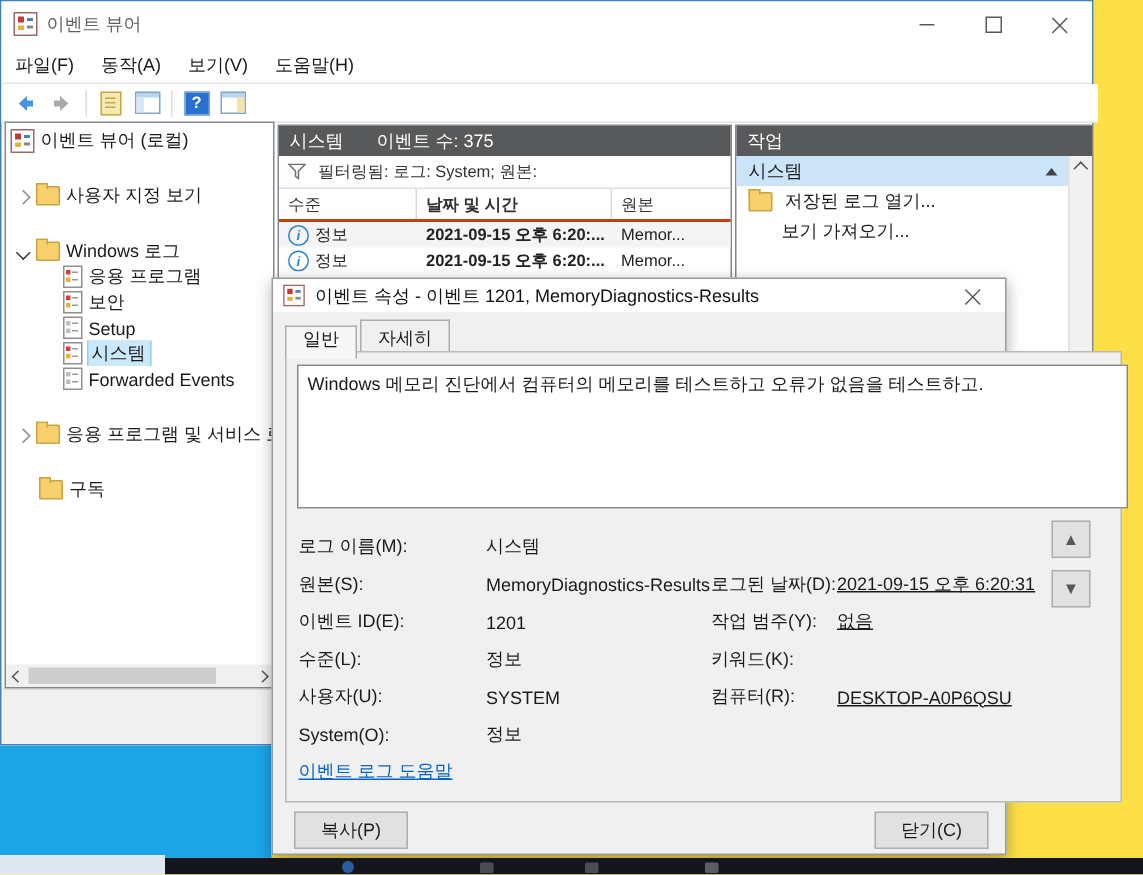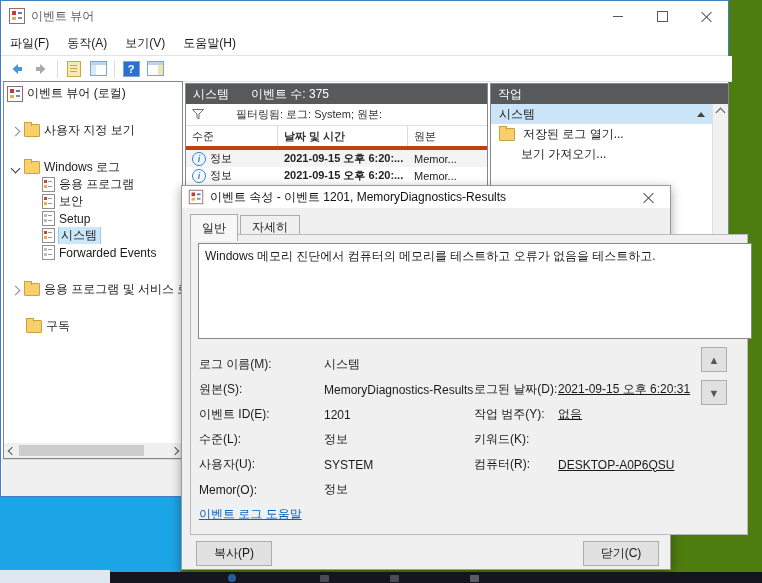--- a/index.html
+++ b/index.html
@@ -1,18 +1,18 @@
 <!DOCTYPE html>
 <html><head>
 <meta charset="utf-8">
 <style>
   html,body{margin:0;padding:0;}
   .canvas{position:relative;width:762px;height:583px;overflow:hidden;
     font-family:"Liberation Sans","DejaVu Sans",sans-serif;font-size:12px;color:#1a1a1a;
-    background:#4d7c0f;}
+    background:#fde047;}
   .abs{position:absolute;box-sizing:border-box;}
 
   
   .desk-light{left:0;top:497px;width:181px;height:75px;background:#1ba4e6;}
   .desk-corner{left:0;top:570px;width:110px;height:13px;background:#dfe7f1;}
   .taskbar{left:110px;top:572px;width:652px;height:11px;background:#15161d;}
   .tb-ico{position:absolute;top:2px;width:8px;height:8px;border-radius:50%;background:#2f6fbf;opacity:.8;}
   .tb-sq{position:absolute;top:3px;width:9px;height:7px;background:#4a4c55;border-radius:1px;}
 
   
@@ -76,23 +76,23 @@
   .hthumb{position:absolute;left:15px;top:2px;width:125px;height:11px;background:#cdcdcd;}
   .harrow{width:15px;height:15px;display:flex;align-items:center;justify-content:center;}
   .harrow .chev{width:5px;height:5px;border-color:#555;}
   .harrow.right{position:absolute;right:0;}
   .harrow .l{transform:rotate(135deg);} .harrow .r2{transform:rotate(-45deg);}
 
   
   .listpanel{left:184px;top:82px;width:303px;height:376px;background:#fff;border:1px solid #828790;}
   .darkhead{height:20px;background:#58595b;color:#fff;display:flex;align-items:center;padding-left:7px;}
   .darkhead .cnt{margin-left:22px;}
-  .filterrow{height:21px;display:flex;align-items:center;border-bottom:1px solid #e0e0e0;padding-left:6px;font-size:11px;color:#333;gap:24px;}
+  .filterrow{height:21px;display:flex;align-items:center;border-bottom:1px solid #e0e0e0;padding-left:6px;font-size:11px;color:#333;}
   .funnel{width:12px;height:11px;margin-right:8px;flex:none;}
-  .colhead{height:20px;display:flex;border-bottom:4px solid #c2410c;font-size:11px;color:#333;}
+  .colhead{height:20px;display:flex;border-bottom:2px solid #c2410c;font-size:11px;color:#333;}
   .colcell{display:flex;align-items:center;padding-left:6px;border-right:1px solid #d9d9d9;box-sizing:border-box;}
   .c1{width:92px;} .c2{width:130px;font-weight:bold;} .c3{width:79px;border-right:none;}
   .lrow{height:17px;display:flex;font-size:11px;color:#222;align-items:center;}
   .lrow.shade{background:#f4f4f4;}
   .lcell{display:flex;align-items:center;padding-left:6px;box-sizing:border-box;overflow:hidden;white-space:nowrap;}
   .info-ico{width:12px;height:12px;border-radius:50%;border:1px solid #2a84d8;color:#2a84d8;
     font-size:9px;font-weight:bold;display:flex;align-items:center;justify-content:center;margin-right:4px;flex:none;font-style:italic;}
 
   
   .actpanel{left:489px;top:82px;width:239px;height:376px;background:#fff;border:1px solid #828790;}
@@ -107,21 +107,21 @@
 
   
   .dialog{left:181px;top:185px;width:490px;height:385px;background:#f0f0f0;border:1px solid #9a9a9a;
     box-shadow:0 3px 10px rgba(0,0,0,.35);}
   .dlg-title{position:absolute;left:0;top:0;width:100%;height:22px;background:#fff;display:flex;align-items:center;}
   .dlg-title .appico{margin-left:6px;transform:scale(.9);}
   .dlg-title-text{margin-left:6px;color:#111;}
   .dlg-close{position:absolute;right:0;top:0;width:44px;height:22px;display:flex;align-items:center;justify-content:center;}
   .dlg-tabs{position:absolute;left:8px;top:27px;display:flex;align-items:flex-end;}
   .tab{padding:3px 11px 4px;border:1px solid #acacac;border-bottom:none;background:#f0f0f0;margin-right:2px;}
-  .tab.active{background:#f7f7f7;padding-top:5px;position:relative;z-index:2;top:1px;}
+  .tab.active{background:#f7f7f7;padding-top:0;position:relative;z-index:2;top:1px;}
   .tabpage{position:absolute;left:8px;top:48px;width:556px;height:299px;border:1px solid #bababa;background:#f0f0f0;}
   .msgbox{position:absolute;left:7px;top:8px;width:540px;height:88px;background:#fff;border:1px solid #898989;
     padding:3px 6px;line-height:1.5;overflow:hidden;}
   .fields{position:absolute;left:8px;top:117px;right:8px;}
   .frow{height:25px;display:flex;align-items:center;}
   .flab{width:125px;flex:none;} .fval{width:150px;flex:none;white-space:nowrap;}
   .flab2{width:84px;flex:none;} .fval2{flex:1;white-space:nowrap;text-decoration:underline;}
   .flink{color:#0563c1;text-decoration:underline;}
   .navbtn{position:absolute;width:24px;height:23px;background:#e1e1e1;border:1px solid #adadad;
     display:flex;align-items:center;justify-content:center;color:#55595c;font-size:11px;}
@@ -362,21 +362,21 @@
           <span class="flab2">키워드(K):</span>
           <span class="fval2"></span>
         </div>
         <div class="frow">
           <span class="flab">사용자(U):</span>
           <span class="fval">SYSTEM</span>
           <span class="flab2">컴퓨터(R):</span>
           <span class="fval2">DESKTOP-A0P6QSU</span>
         </div>
         <div class="frow">
-          <span class="flab">Memor(O):</span>
+          <span class="flab">System(O):</span>
           <span class="fval">정보</span>
         </div>
         <div class="frow">
           <span class="fval flink">이벤트 로그 도움말</span>
         </div>
       </div>
 
       <div class="navbtn up"></div>
       <div class="navbtn down"></div>
     </div>

